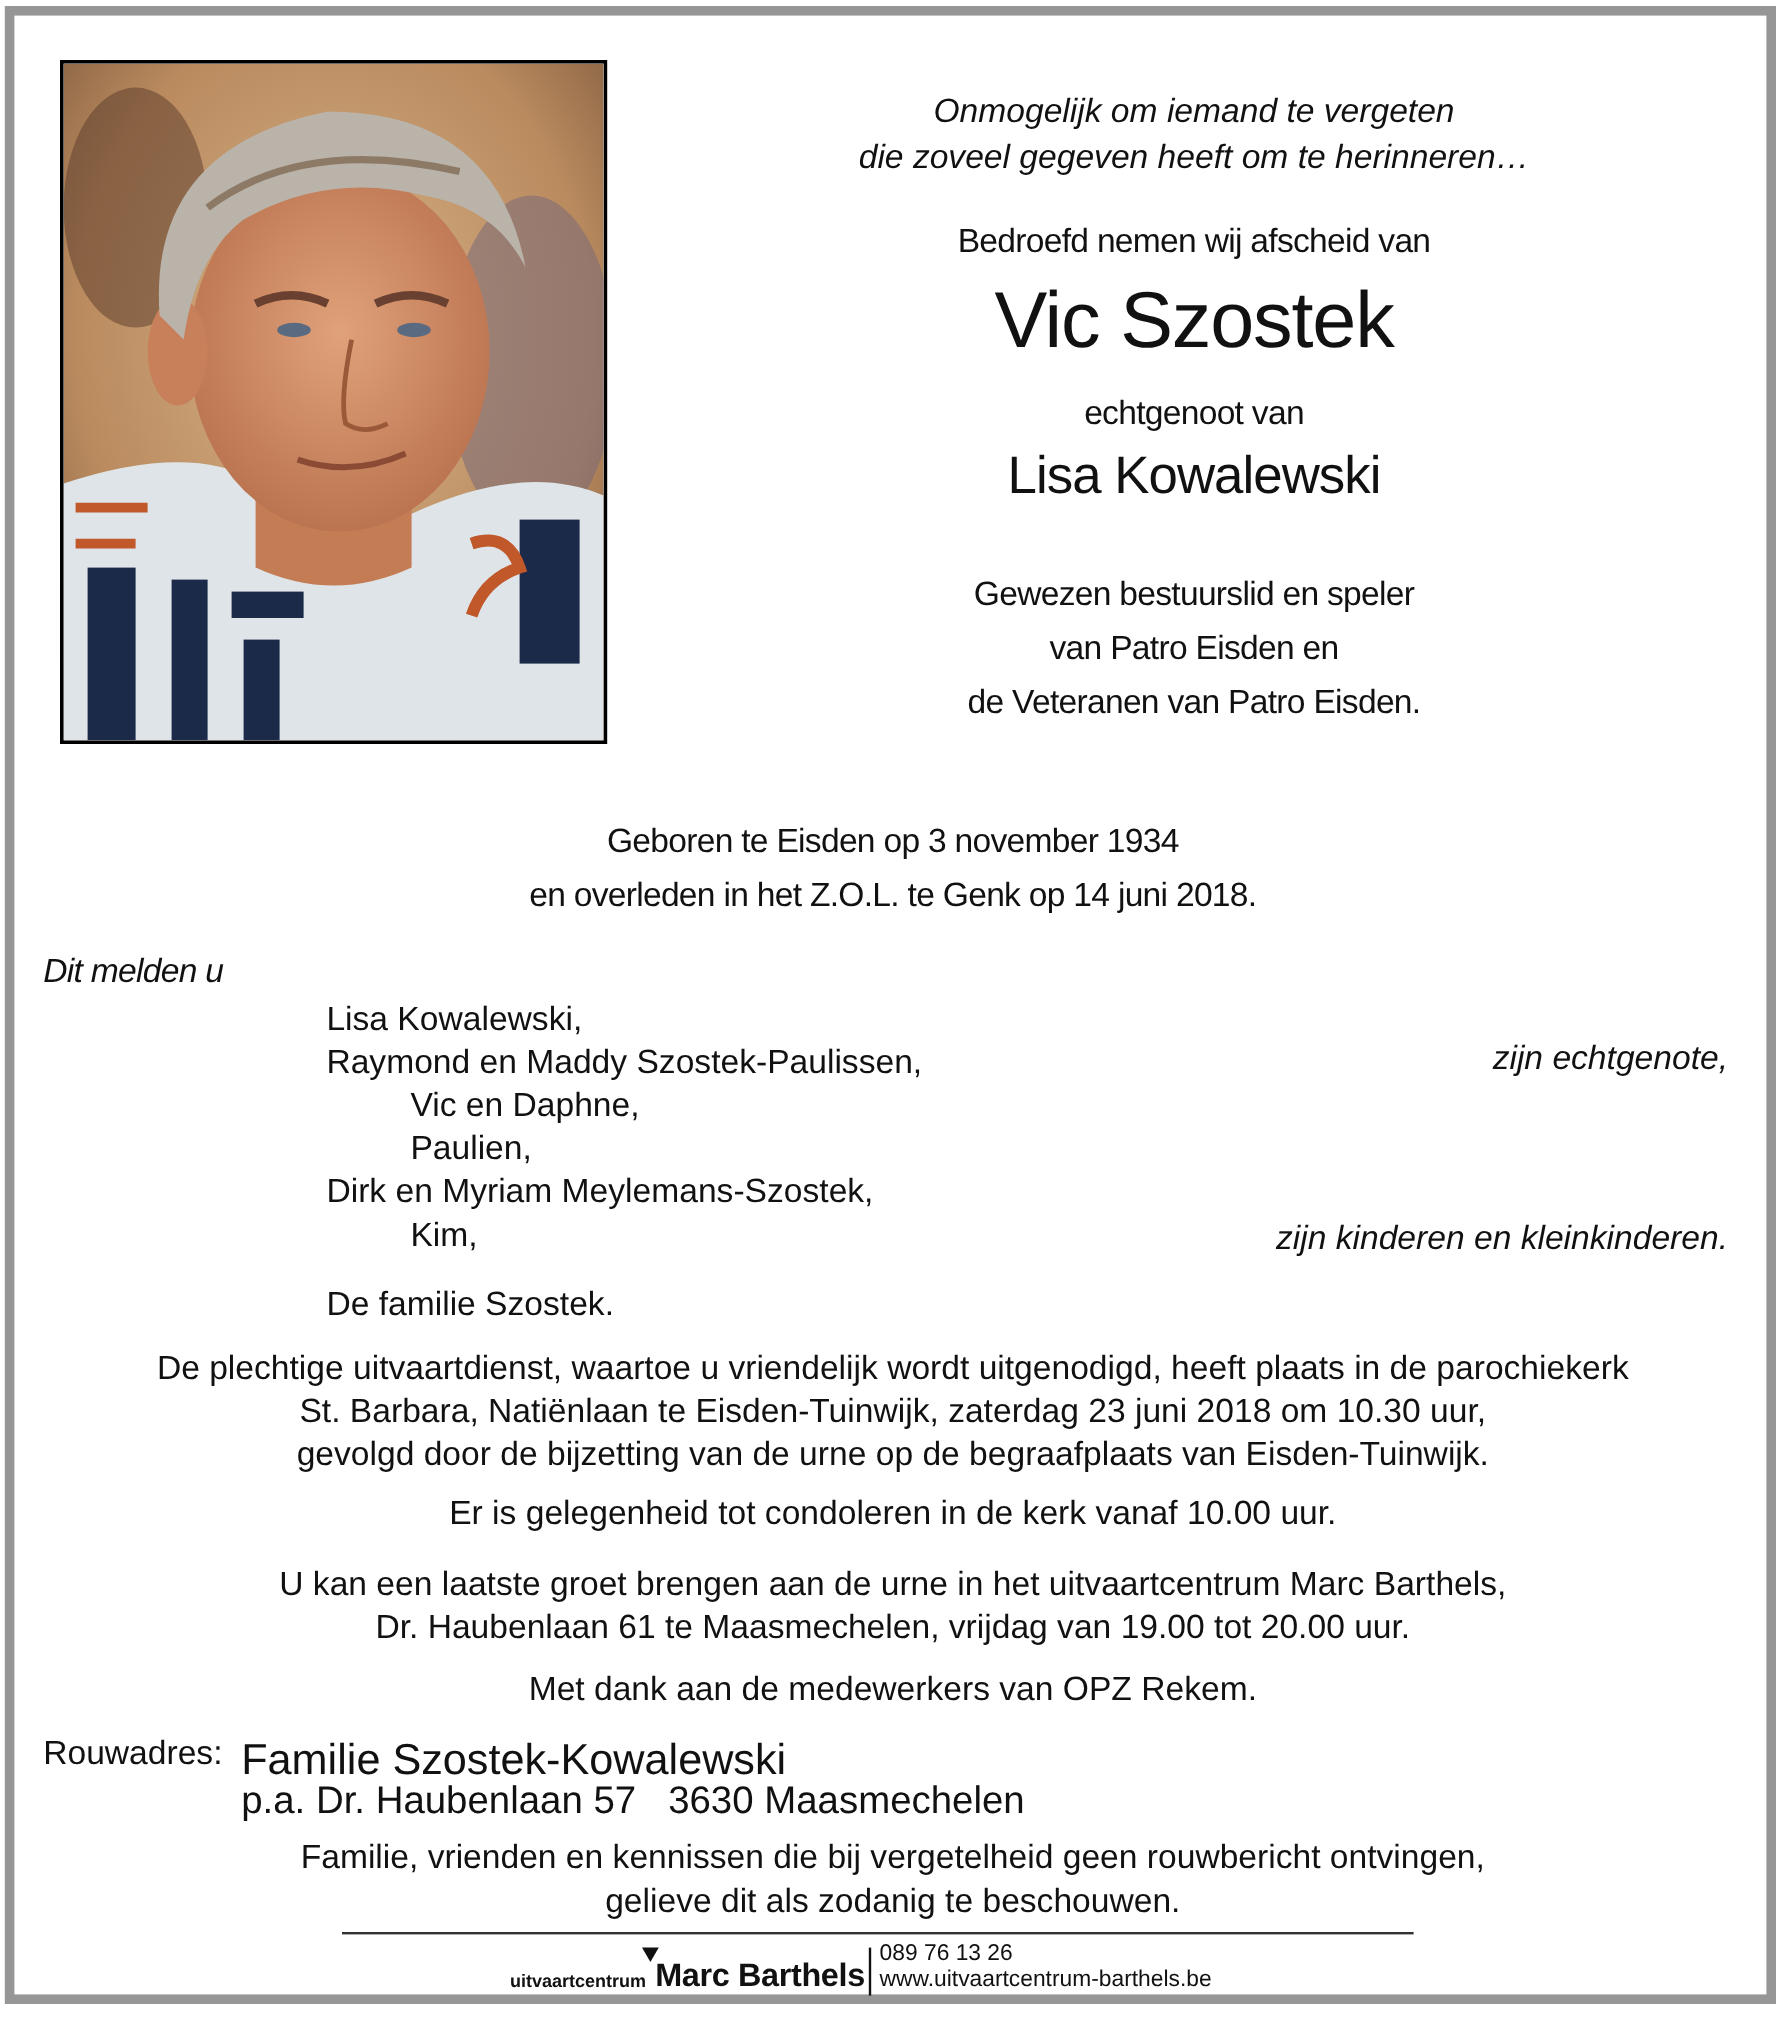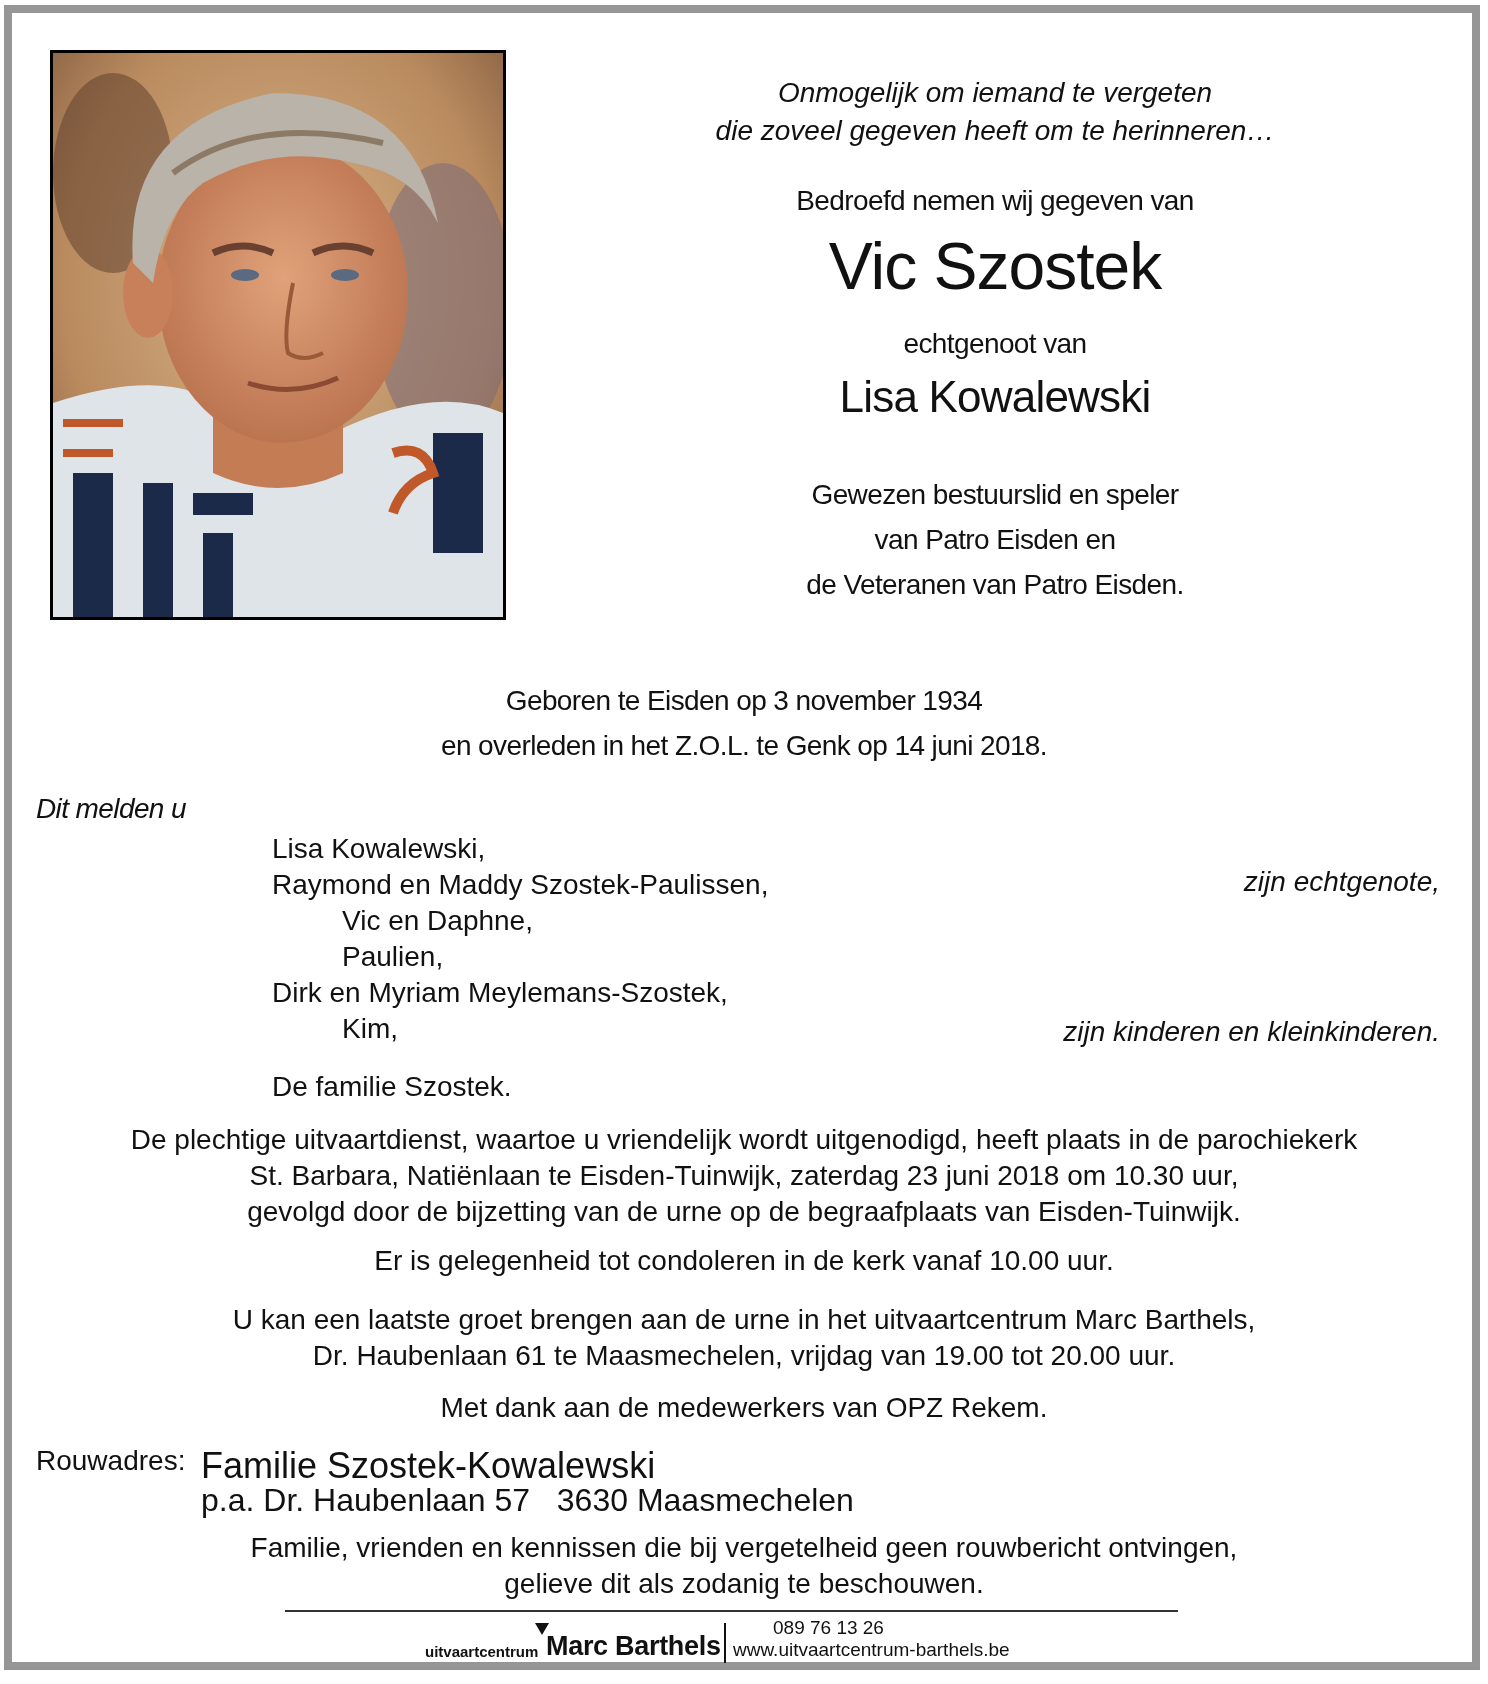--- a/index.html
+++ b/index.html
@@ -32,21 +32,21 @@
   .t-addr1 { left: 201px; top: 1445px; font-size: 36px; }
   .t-addr2 { left: 201px; top: 1482px; font-size: 32px; }
   .t-forgot { left: 40px; width: 1408px; top: 1530px; font-size: 28px; line-height: 36px; }
   .rule { position: absolute; left: 285px; top: 1610px; width: 893px; height: 2px; background: #333; }
   .logo { position: absolute; left: 425px; top: 1615px; height: 50px; }
   .logo-small { position: absolute; left: 0; top: 28px; font-size: 15px; font-weight: bold; white-space: nowrap; }
   .logo-tri { position: absolute; left: 110px; top: 8px; width: 0; height: 0;
               border-left: 7px solid transparent; border-right: 7px solid transparent; border-top: 12px solid #111; }
   .logo-big { position: absolute; left: 121px; top: 16px; font-size: 27px; font-weight: bold; white-space: nowrap; letter-spacing: -0.3px; }
   .logo-sep { position: absolute; left: 299px; top: 8px; width: 2px; height: 40px; background: #111; }
-  .logo-phone { position: absolute; left: 308px; top: 2px; font-size: 19px; white-space: nowrap; margin-left: 40px; }
+  .logo-phone { position: absolute; left: 308px; top: 2px; font-size: 19px; white-space: nowrap; }
   .logo-web { position: absolute; left: 308px; top: 24px; font-size: 19px; white-space: nowrap; }
 </style>
 </head>
 <body>
 
 <div class="frame"></div>
 
 <div class="photo">
   <svg viewBox="0 0 450 564" preserveAspectRatio="none">
     <defs>
@@ -88,21 +88,21 @@
 
     <path d="M240,230 q-10,50 -5,70 q15,10 35,0" stroke="#9a5a3a" stroke-width="4" fill="none"></path>
     <path d="M195,330 q45,15 90,-5" stroke="#8a4a34" stroke-width="5" fill="none"></path>
   </svg>
 </div>
 
 <div class="abs center it t-quote">
   <div>Onmogelijk om iemand te vergeten</div>
   <div>die zoveel gegeven heeft om te herinneren…</div>
 </div>
-<div class="abs center cond t-intro">Bedroefd nemen wij gegeven van</div>
+<div class="abs center cond t-intro">Bedroefd nemen wij afscheid van</div>
 <div class="abs center t-name">Vic Szostek</div>
 <div class="abs center cond t-spouse-lbl">echtgenoot van</div>
 <div class="abs center t-spouse">Lisa Kowalewski</div>
 <div class="abs center cond t-role">
   <div>Gewezen bestuurslid en speler</div>
   <div>van Patro Eisden en</div>
   <div>de Veteranen van Patro Eisden.</div>
 </div>
 
 <div class="abs center cond t-born">

